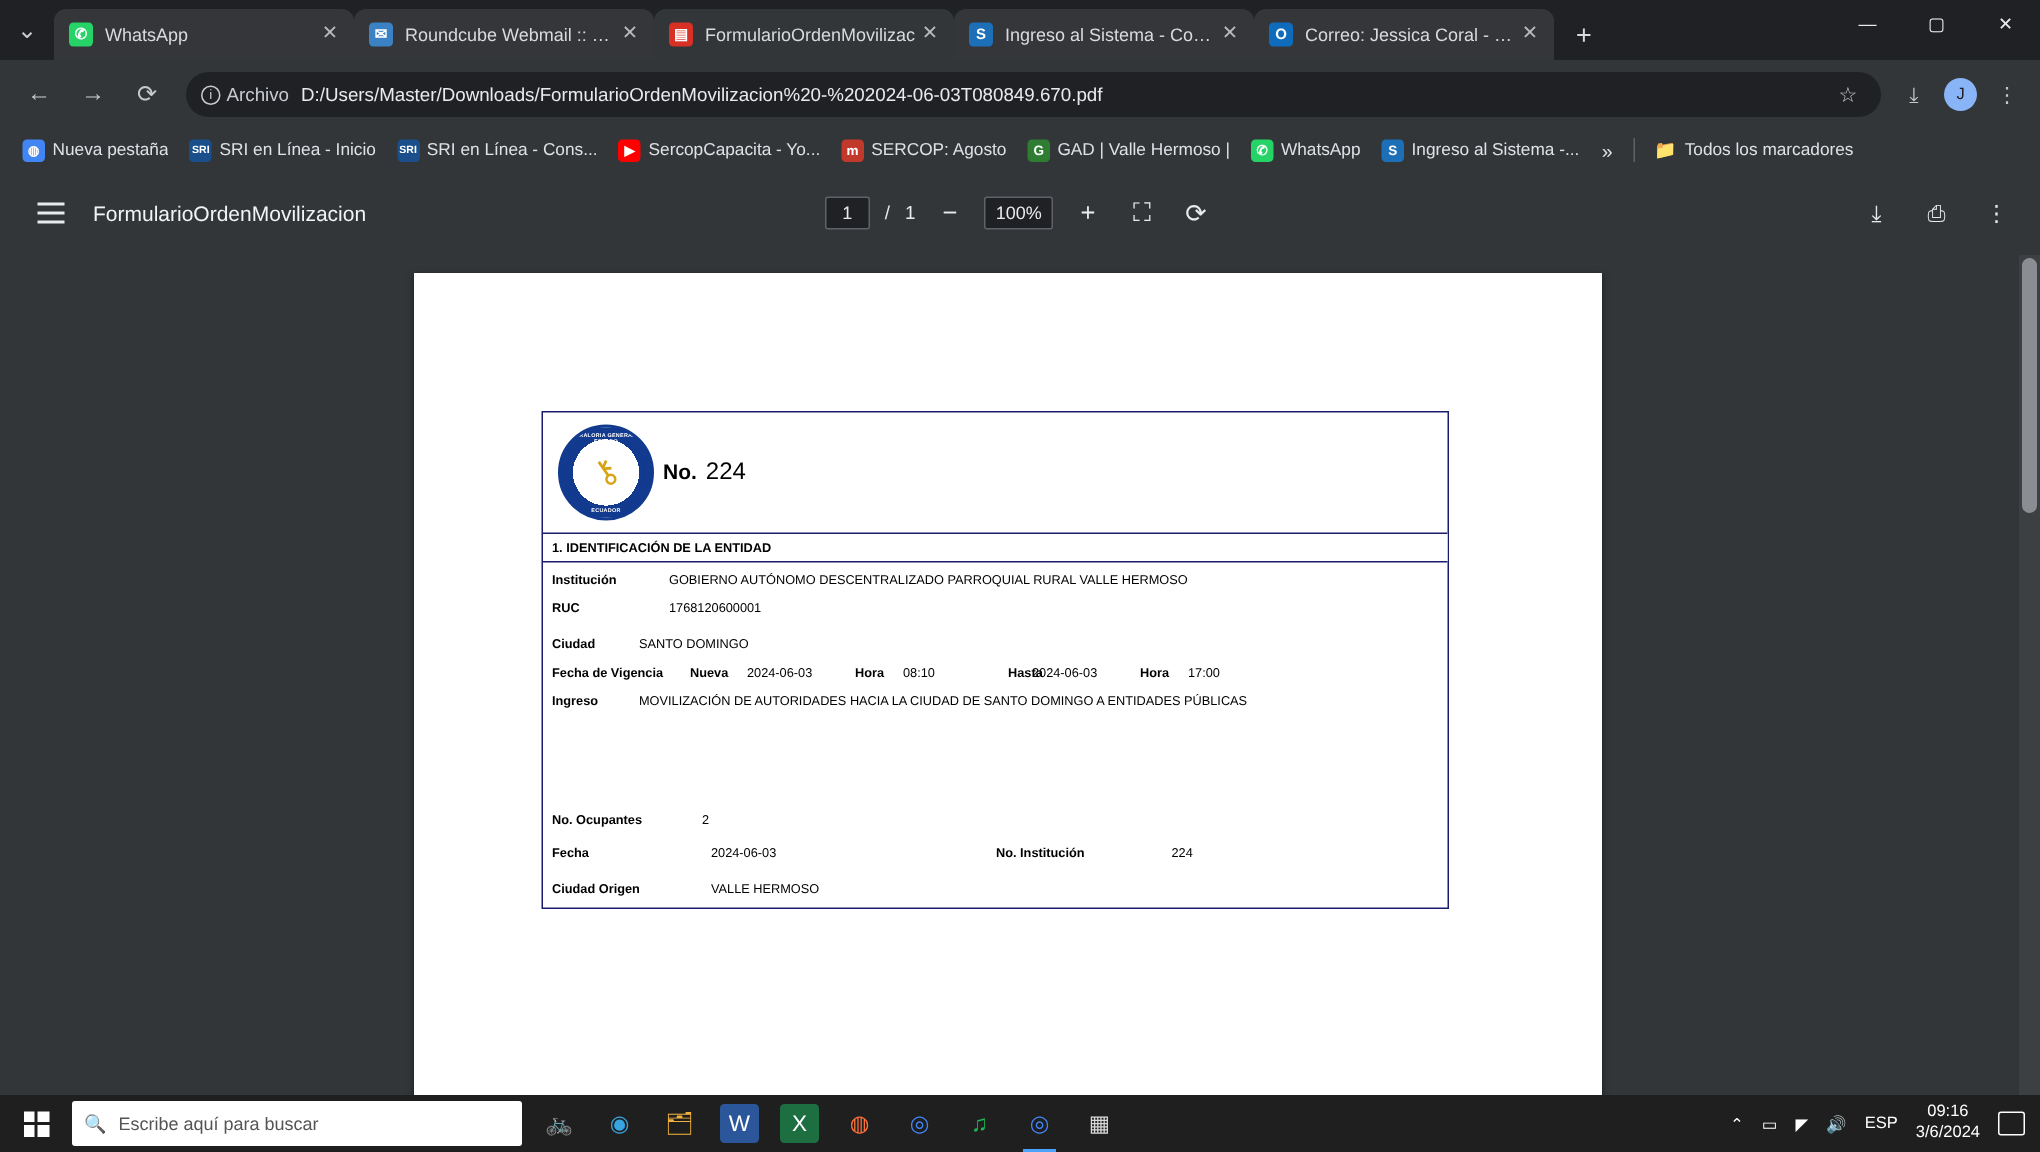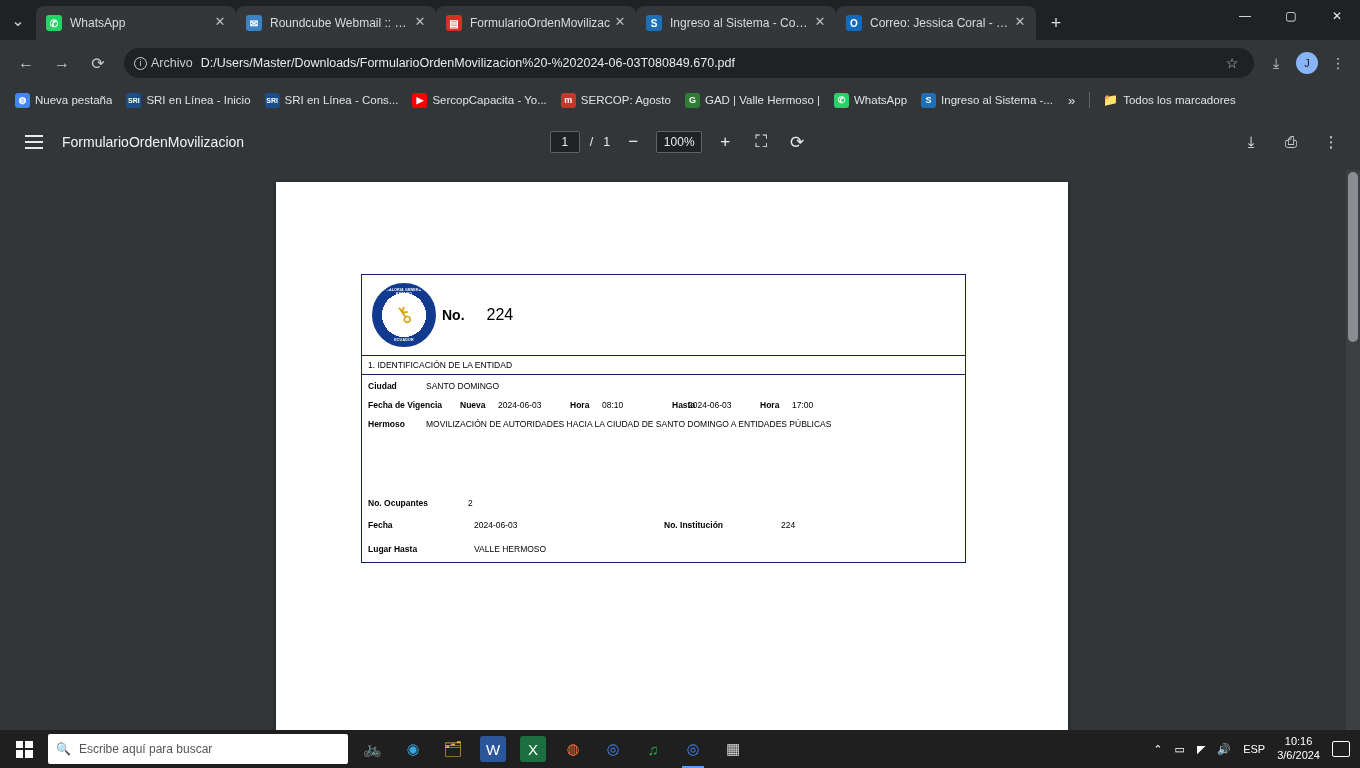--- a/index.html
+++ b/index.html
@@ -137,26 +137,26 @@
   .seal .ring { position: absolute; inset: 4px; border: 1px solid #123a8f; border-radius: 50%; }
   .seal .key { font-size: 22px; color: #d8a417; transform: rotate(-35deg); }
   .seal .top-txt, .seal .bot-txt {
     position: absolute; left: 0; right: 0; text-align: center; color: #ffffff;
     font-size: 3.6px; letter-spacing: .2px; font-weight: bold;
   }
   .seal .top-txt { top: 3px; }
   .seal .bot-txt { bottom: 3px; }
   .form-title { flex: 1 1 auto; text-align: center; font-size: 10.5px; font-weight: bold; color: #000;
                 line-height: 1.35; padding: 0 6px; }
-  .form-no { display: flex; align-items: baseline; gap: 22px; padding-right: 16px; }
+  .form-no { display: flex; align-items: baseline; gap: 6px; padding-right: 16px; }
   .form-no .lbl { font-size: 14px; font-weight: bold; }
   .form-no .val { font-size: 16px; }
 
   .sec-head { border-top: 1.5px solid #1b1b6b; border-bottom: 1px solid #1b1b6b;
-              font-size: 8.5px; font-weight: normal; padding: 4px 6px; background: #fff; }
+              font-size: 8.5px; font-weight: bold; padding: 4px 6px; background: #fff; }
   .sec-body { padding: 6px 6px 6px 6px; }
   .row { display: flex; align-items: baseline; font-size: 8.5px; color: #000; margin-bottom: 9px; }
   .row:last-child { margin-bottom: 2px; }
   .k { font-weight: bold; }
   .v { font-weight: normal; }
   .w-ins { width: 78px; }
   .w-city { width: 58px; }
   .spacer-block { height: 60px; }
 
   
@@ -325,20 +325,30 @@
             <div class="key">⚷</div>
             <div class="bot-txt">ECUADOR</div>
           </div>
           <div class="form-no">
             <span class="lbl">No.</span>
             <span class="val">224</span>
           </div>
         </div>
 
         <div class="sec-head">1. IDENTIFICACIÓN DE LA ENTIDAD</div>
+        <div class="sec-body">
+          <div class="row">
+            <span class="k w-ins">Institución</span>
+            <span class="v">GOBIERNO AUTÓNOMO DESCENTRALIZADO PARROQUIAL RURAL VALLE HERMOSO</span>
+          </div>
+          <div class="row">
+            <span class="k w-ins">RUC</span>
+            <span class="v">1768120600001</span>
+          </div>
+        </div>
 
         <div class="sec-body">
 
           <div class="row">
             <span class="k w-city">Ciudad</span>
             <span class="v">SANTO DOMINGO</span>
           </div>
 
           <div class="row">
             <span class="k" style="width:92px">Fecha de Vigencia</span>
@@ -346,41 +356,41 @@
             <span class="v" style="width:72px">2024-06-03</span>
             <span class="k" style="width:32px">Hora</span>
             <span class="v" style="width:70px">08:10</span>
             <span class="k" style="width:16px">Hasta</span>
             <span class="v" style="width:72px">2024-06-03</span>
             <span class="k" style="width:32px">Hora</span>
             <span class="v">17:00</span>
           </div>
 
           <div class="row">
-            <span class="k w-city">Hermoso</span>
+            <span class="k w-city">Ingreso</span>
             <span class="v">MOVILIZACIÓN DE AUTORIDADES HACIA LA CIUDAD DE SANTO DOMINGO A ENTIDADES PÚBLICAS</span>
           </div>
 
           <div class="spacer-block"></div>
 
           <div class="row">
             <span class="k" style="width:100px">No. Ocupantes</span>
             <span class="v">2</span>
           </div>
 
 
           <div class="row" style="margin-top:12px">
             <span class="k" style="width:106px">Fecha</span>
             <span class="v" style="width:190px">2024-06-03</span>
             <span class="k" style="width:117px">No. Institución</span>
             <span class="v">224</span>
           </div>
 
           <div class="row" style="margin-top:14px">
-            <span class="k" style="width:106px">Lugar Hasta</span>
+            <span class="k" style="width:106px">Ciudad Origen</span>
             <span class="v">VALLE HERMOSO</span>
           </div>
 
         </div>
       </div>
 
     </div>
 
     <div class="scrollbar">
       <div class="scrollthumb"></div>
@@ -412,20 +422,20 @@
       <div class="tb-app active" style="color:#4285f4">◎</div>
       <div class="tb-app" style="color:#d8d8d8">▦</div>
     </div>
     <div class="tray">
       <span>⌃</span>
       <span>▭</span>
       <span>◤</span>
       <span>🔊</span>
       <span>ESP</span>
       <span class="clock">
-        <span style="display:block">10:16</span>
+        <span style="display:block">09:16</span>
         <span style="display:block">3/6/2024</span>
       </span>
       <span class="notifbtn"></span>
     </div>
   </div>
 
 </div>
 
 </body></html>

